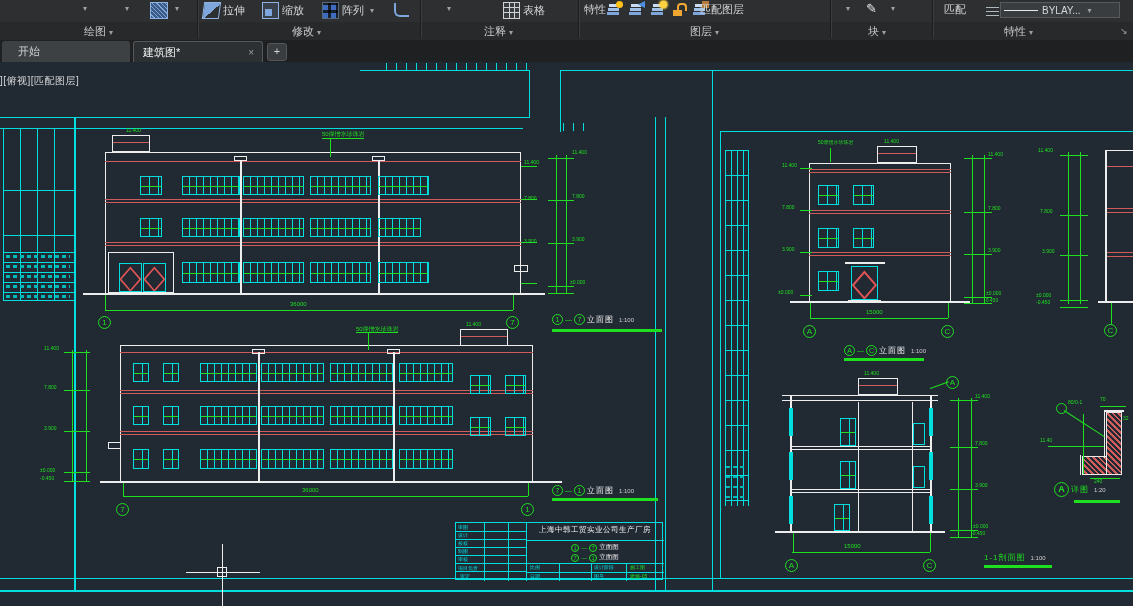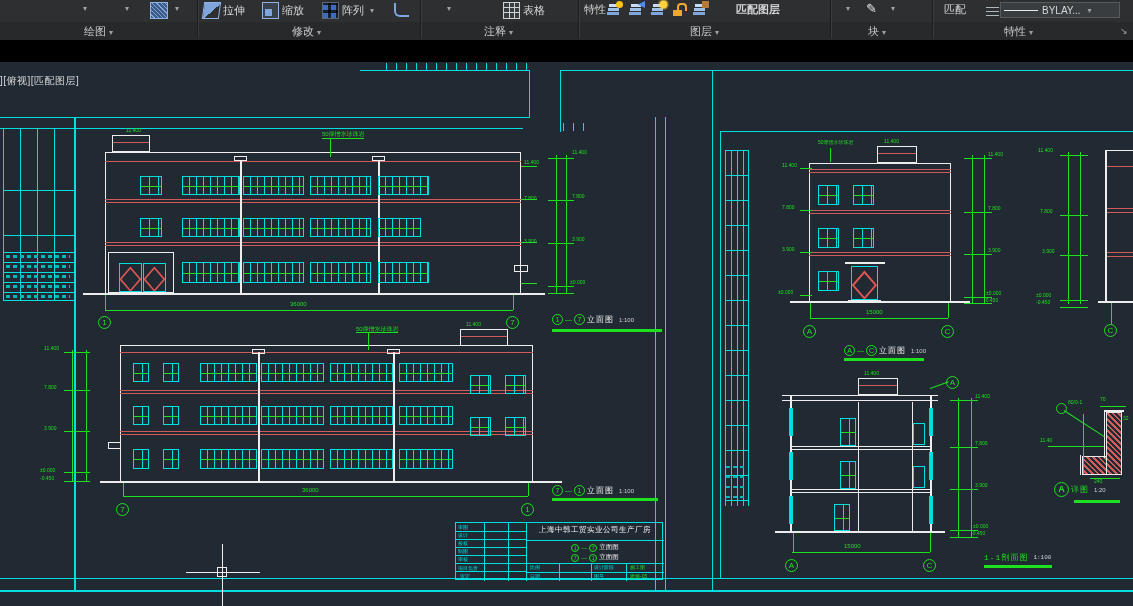--- a/index.html
+++ b/index.html
@@ -136,21 +136,21 @@
     <span class="lyr" style="position:absolute;left:628px;top:3px;">
         <i class="dot-arrow"></i>
       </span>
     <span class="lyr" style="position:absolute;left:650px;top:3px;">
         <i class="dot-sun"></i>
       </span>
     <span class="ic-unlock" style="position:absolute;left:673px;top:3px;display:inline-block;"></span>
     <span class="lyr" style="position:absolute;left:692px;top:3px;">
         <i class="dot-brown"></i>
       </span>
-    <div class="rbtn" style="left:736px;font-weight:bold;">
+    <div class="rbtn" style="left:700px;">
       <span>匹配图层</span>
     </div>
 
     <span class="dd" style="position:absolute;left:843px;top:4px;"></span>
     <span class="ic ic-pencil" style="position:absolute;left:866px;top:1px;">✎</span>
     <span class="dd" style="position:absolute;left:888px;top:4px;"></span>
 
     <div class="rbtn" style="left:944px;">
       <span>匹配</span>
     </div>
@@ -169,20 +169,30 @@
 
     <div class="pl" style="left:84px;"><span>绘图</span><span class="dd"></span></div>
     <div class="pl" style="left:292px;"><span>修改</span><span class="dd"></span></div>
     <div class="pl" style="left:484px;"><span>注释</span><span class="dd"></span></div>
     <div class="pl" style="left:690px;"><span>图层</span><span class="dd"></span></div>
     <div class="pl" style="left:868px;"><span>块</span><span class="dd"></span></div>
     <div class="pl" style="left:1004px;"><span>特性</span><span class="dd"></span></div>
     <span class="launcher">↘</span>
   </div>
 
+  <div id="tabbar">
+    <div class="ftab ftab-start">
+      <span>开始</span>
+    </div>
+    <div class="ftab ftab-active">
+      <span>建筑图*</span>
+      <span class="cl">×</span>
+    </div>
+    <div class="newtab">+</div>
+  </div>
 
   <div id="canvas">
     <div id="vplabel">][俯视][匹配图层]</div>
     <div id="strokes">
         <div class="s c" style="left: 360px; top: 8px; width: 169px; height: 1px;"></div>
         <div class="s c" style="left: 560px; top: 8px; width: 573px; height: 1px;"></div>
         <div class="s c" style="left: 529px; top: 8px; width: 1px; height: 48px;"></div>
         <div class="s c" style="left: 560px; top: 8px; width: 1px; height: 62px;"></div>
         <div class="s tickh" style="left: 386px; top: 1px; width: 143px; height: 7px;"></div>
         <div class="s tickh" style="left: 563px; top: 61px; width: 30px; height: 8px;"></div>
@@ -516,21 +526,21 @@
       <span class="nm">立面图</span>
       <span class="sc">1:100</span>
     </div>
     <div class="cap" style="left:844px;top:283px;">
       <span class="bubi">A</span>
       <span class="dsh">—</span>
       <span class="bubi">C</span>
       <span class="nm">立面图</span>
       <span class="sc">1:100</span>
     </div>
-    <div class="cap" style="left:984px;top:490px;font-family:Liberation Mono, monospace;">
+    <div class="cap" style="left:984px;top:490px;">
       <span class="nm-g">1-1剖面图</span>
       <span class="sc">1:100</span>
     </div>
     <div class="cap" style="left:1054px;top:420px;">
       <span class="bubL">A</span>
       <span class="nm-g">详图</span>
       <span class="sc">1:20</span>
     </div>
 
     <div id="tblock">

